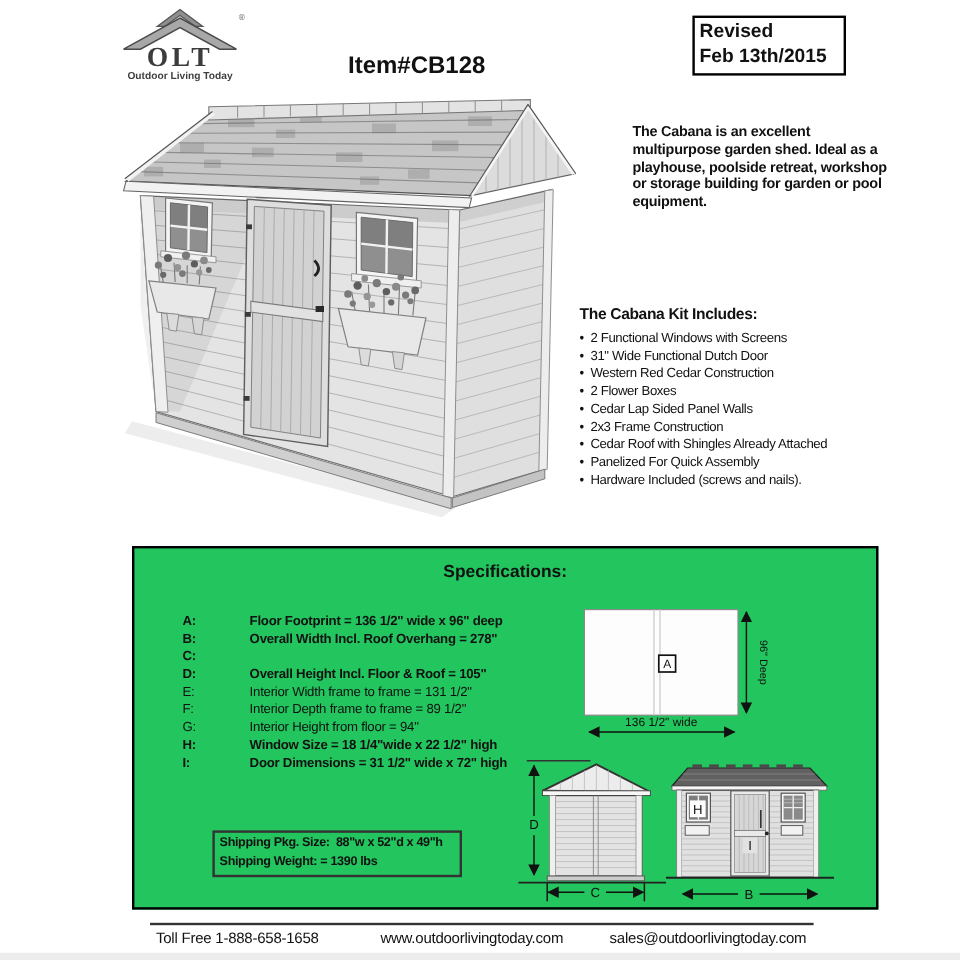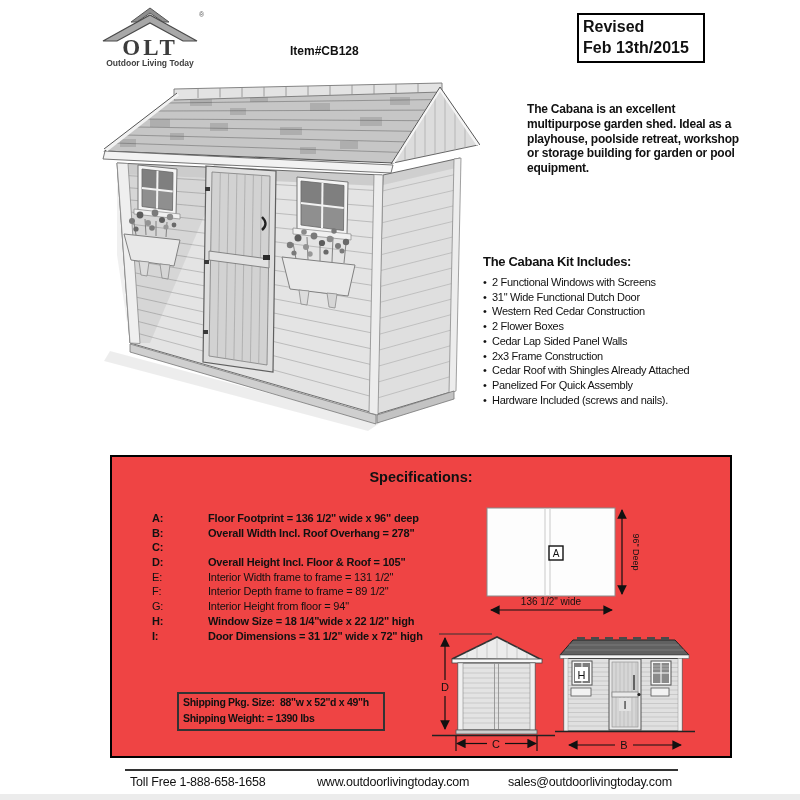--- a/index.html
+++ b/index.html
@@ -2,30 +2,30 @@
 <html><head>
 <meta charset="utf-8">
 <style>
   html,body{margin:0;padding:0;background:#fff;}
   .page{position:relative;width:800px;height:800px;background:#fff;overflow:hidden;
         font-family:"Liberation Sans",sans-serif;color:#111;}
   .abs{position:absolute;}
   .b{font-weight:bold;}
   .pre{white-space:pre;}
   .title{left:290px;top:9px;font-size:16px;font-weight:bold;letter-spacing:-0.2px;}
-  .itemno{left:290px;top:44px;font-size:12px;font-weight:bold;}
+  .itemno{left:290px;top:44px;font-size:20px;font-weight:bold;}
   .revbox{left:577px;top:13px;width:116px;height:44px;border:2px solid #000;
           padding:1px 4px;font-size:16px;font-weight:bold;line-height:21px;}
   .desc{left:527px;top:102px;width:222px;font-size:12px;font-weight:bold;
         line-height:14.8px;letter-spacing:-0.2px;}
   .kit-head{left:483px;top:254px;font-size:13px;font-weight:bold;letter-spacing:-0.3px;}
   .kit-list{left:483px;top:275px;width:280px;font-size:11px;line-height:14.7px;letter-spacing:-0.3px;}
   .kit-item{display:flex;}
   .kit-item .bullet{width:9px;flex:none;}
-  .specbox{left:110px;top:455px;width:618px;height:299px;border:2px solid #000;background:#ef4444;}
+  .specbox{left:110px;top:455px;width:618px;height:299px;border:2px solid #000;background:#22c55e;}
   .spec-head{left:0;top:12px;width:100%;text-align:center;font-size:14.5px;font-weight:bold;}
   .spec-rows{left:40px;top:54px;width:380px;font-size:11px;letter-spacing:-0.2px;}
   .spec-row{display:flex;height:14.7px;line-height:14.7px;}
   .spec-key{width:56px;flex:none;}
   .shipbox{left:65px;top:235px;width:196px;height:33px;border:2px solid #333;
            font-size:10.5px;font-weight:bold;line-height:15.5px;padding:1px 4px;letter-spacing:-0.3px;}
   .footer-line{left:125px;top:769px;width:553px;height:2px;background:#333;}
   .foot{top:775px;font-size:12.5px;letter-spacing:-0.2px;}
   .bottom-strip{left:0;top:794px;width:800px;height:6px;background:#ececec;}
   svg{display:block;}

